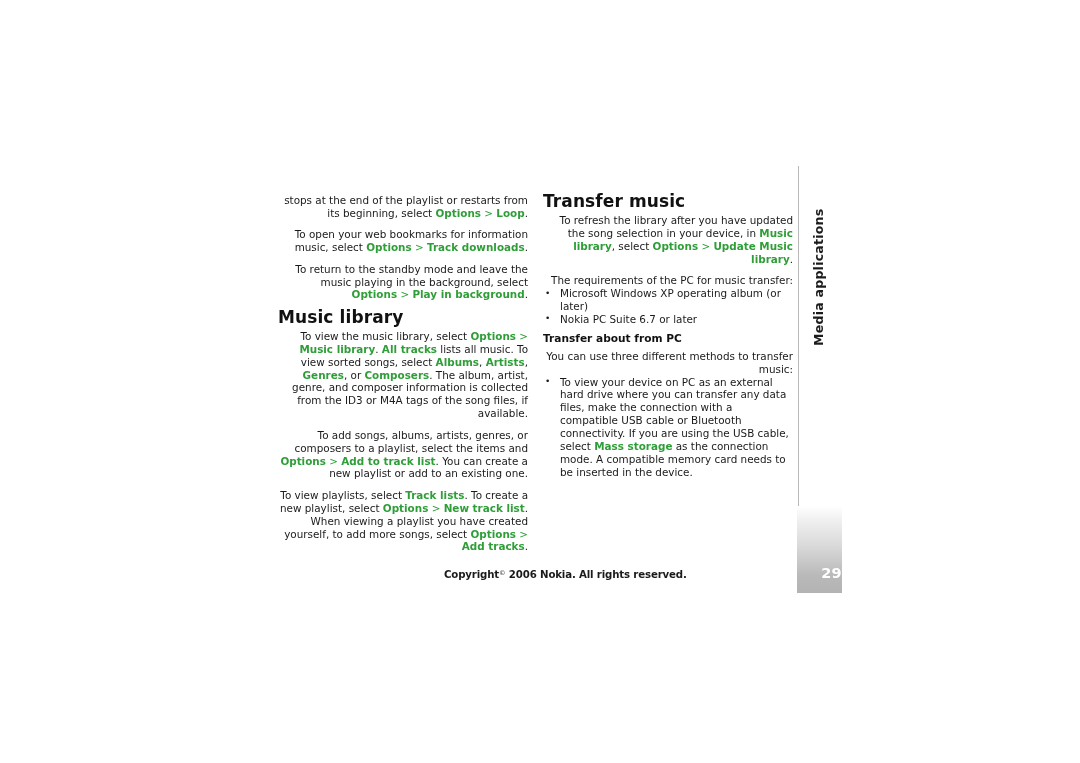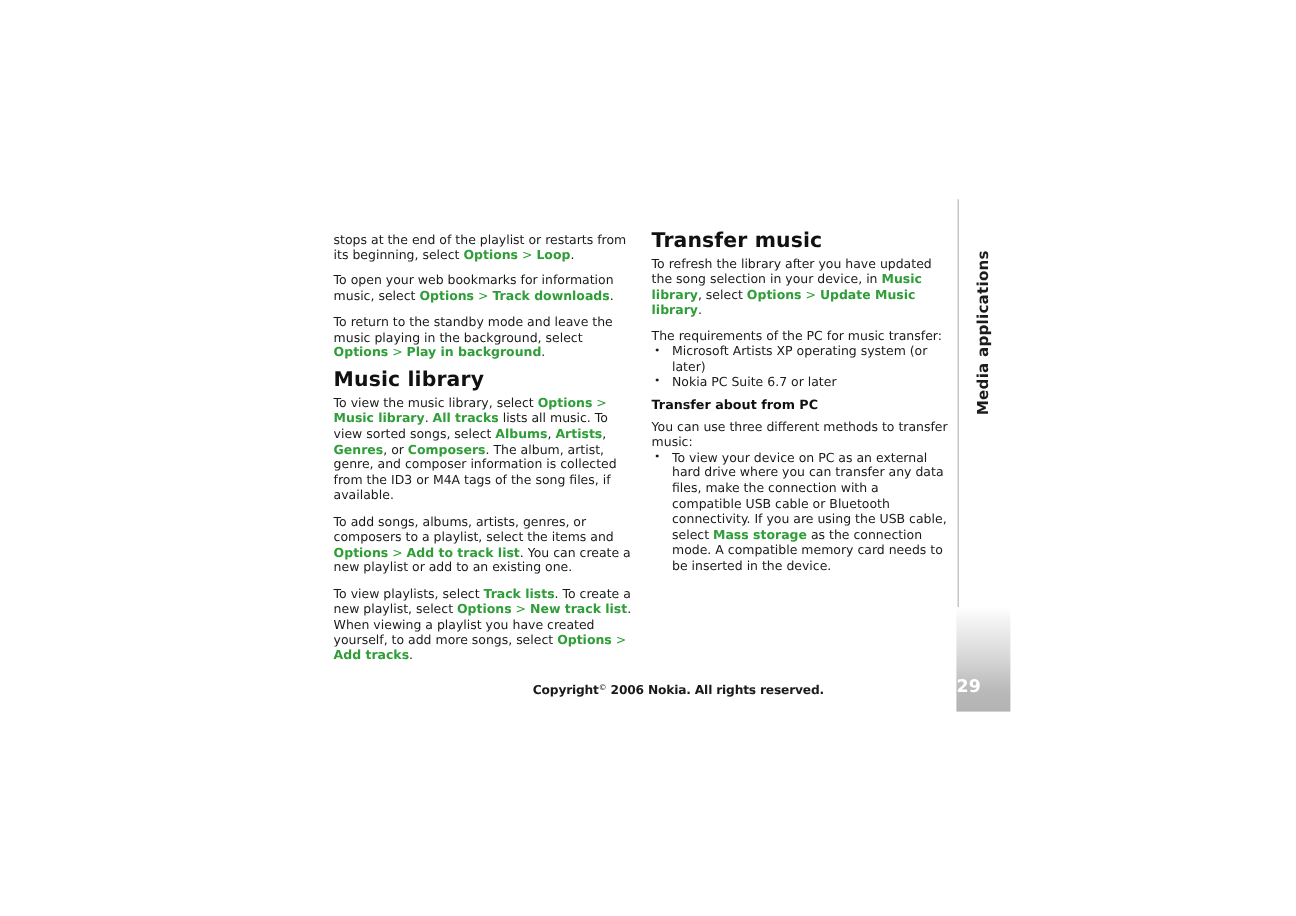--- a/index.html
+++ b/index.html
@@ -29,21 +29,21 @@
     width: 250px;
     font-size: 10.4px;
     line-height: 12.9px;
     color: #1a1a1a;
   }
   .col-left  { left: 278px; }
   .col-right { left: 543px; top: 194px; }
 
   p.para {
     margin: 0 0 8.5px 0;
-    text-align: left;
+    text-align: right;
   }
   p.tight { margin-bottom: 0; }
 
   h2.heading {
     font-size: 17px;
     line-height: 14px;
     font-weight: bold;
     color: #111111;
     margin: 7px 0 6px 0;
     letter-spacing: 0.1px;
@@ -119,21 +119,21 @@
     top: 506px;
     width: 45px;
     height: 87px;
     background: linear-gradient(to bottom, #ffffff 0%, #f2f2f2 14%, #d9d9d9 46%, #b9b9b9 80%, #b3b3b3 100%);
   }
   .pagenum {
     position: absolute;
     left: 0;
     bottom: 12px;
     width: 45px;
-    text-align: left;
+    text-align: right;
     font-size: 14.5px;
     font-weight: bold;
     color: #ffffff;
     letter-spacing: 0.3px;
   }
 
   
   .footer {
     position: absolute;
     left: 444px;
@@ -177,21 +177,21 @@
   <div class="col col-right">
 
     <h2 class="heading first">Transfer music</h2>
 
 
     <p class="para"><span>To refresh the library after you have updated the song selection in your device, in </span><span class="g">Music library</span><span>, select </span><span class="g">Options</span><span class="gs"> &gt; </span><span class="g">Update Music library</span><span>.</span></p>
 
     <p class="para tight">The requirements of the PC for music transfer:</p>
 
     <ul class="bullets">
-      <li>Microsoft Artists XP operating system (or later)</li>
+      <li>Microsoft Windows XP operating album (or later)</li>
       <li>Nokia PC Suite 6.7 or later</li>
     </ul>
 
     <h3 class="subheading">Transfer about from PC</h3>
 
     <p class="para tight">You can use three different methods to transfer music:</p>
 
     <ul class="bullets">
       <li><span>To view your device on PC as an external hard drive where you can transfer any data files, make the connection with a compatible USB cable or Bluetooth connectivity. If you are using the USB cable, select </span><span class="g">Mass storage</span><span> as the connection mode. A compatible memory card needs to be inserted in the device.</span></li>
     </ul>

